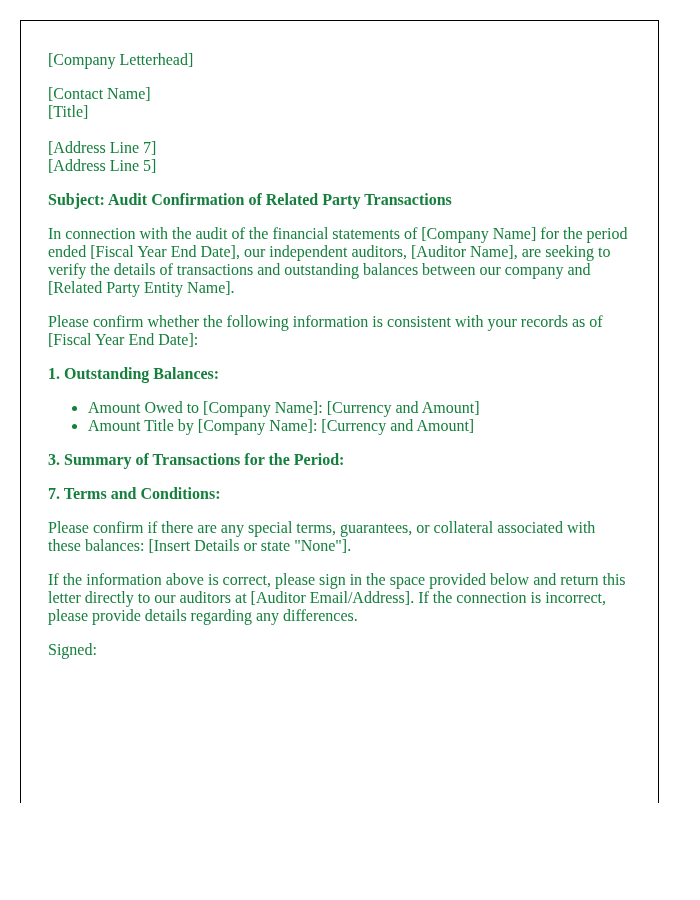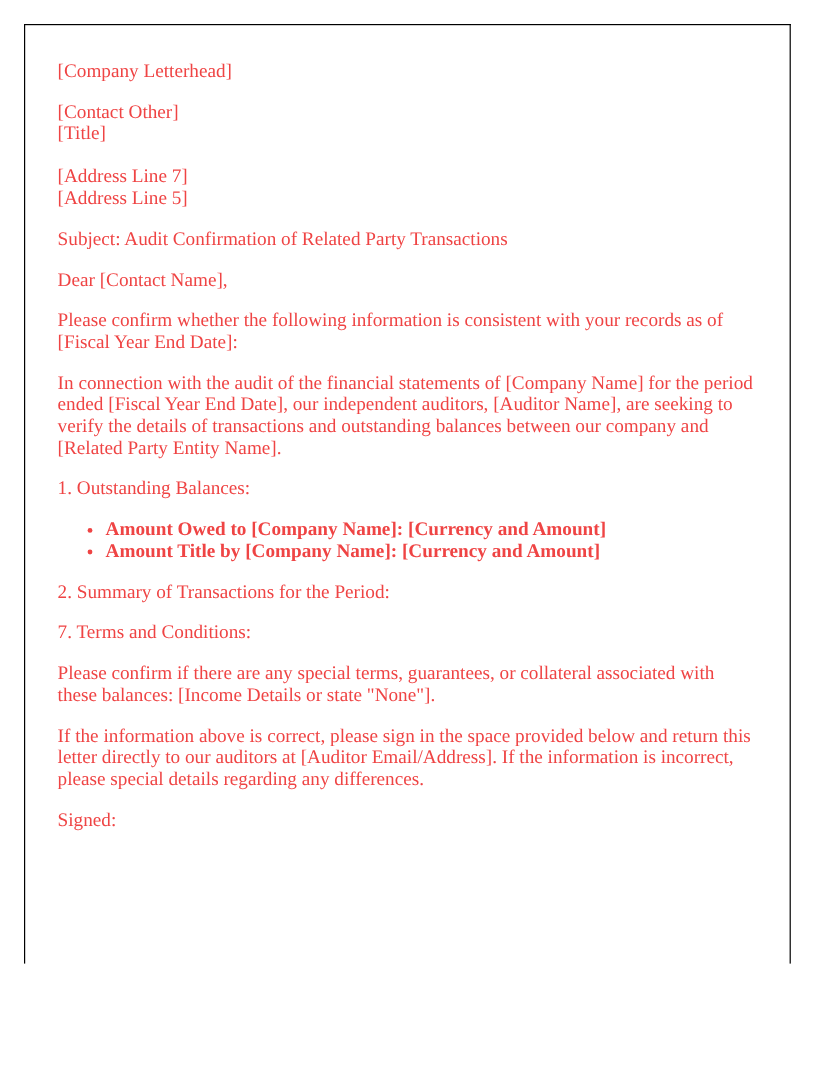--- a/index.html
+++ b/index.html
@@ -8,21 +8,21 @@
     background: #ffffff;
   }
   .canvas {
     position: relative;
     width: 700px;
     height: 900px;
     background: #ffffff;
     overflow: hidden;
     font-family: "Liberation Serif", "DejaVu Serif", serif;
     font-size: 16px;
-    color: #ef4444;
+    color: #15803d;
   }
   .page {
     position: absolute;
     left: 20px;
     top: 20px;
     width: 639px;
     height: 783px;
     box-sizing: border-box;
     border: 1px solid #000000;
     border-bottom: none;
@@ -31,58 +31,56 @@
     background: #ffffff;
   }
   .page p {
     margin: 16px 0;
     line-height: 18px;
   }
   .page ul {
     margin: 16px 0;
     padding-left: 40px;
     list-style-type: disc;
-    font-weight: bold;
   }
   .page li {
     line-height: 18px;
   }
   .bold {
-    font-weight: normal;
+    font-weight: bold;
   }
 </style>
 </head>
 <body>
 
 <div class="canvas">
   <div class="page">
 
     <p>[Company Letterhead]</p>
 
 
-    <p><span>[Contact Other]</span><br><span>[Title]</span><br><br><span>[Address Line 7]</span><br><span>[Address Line 5]</span></p>
+    <p><span>[Contact Name]</span><br><span>[Title]</span><br><br><span>[Address Line 7]</span><br><span>[Address Line 5]</span></p>
 
     <p class="bold">Subject: Audit Confirmation of Related Party Transactions</p>
 
-    <p>Dear [Contact Name],</p>
+
+    <p>In connection with the audit of the financial statements of [Company Name] for the period ended [Fiscal Year End Date], our independent auditors, [Auditor Name], are seeking to verify the details of transactions and outstanding balances between our company and [Related Party Entity Name].</p>
 
     <p>Please confirm whether the following information is consistent with your records as of [Fiscal Year End Date]:</p>
-
-    <p>In connection with the audit of the financial statements of [Company Name] for the period ended [Fiscal Year End Date], our independent auditors, [Auditor Name], are seeking to verify the details of transactions and outstanding balances between our company and [Related Party Entity Name].</p>
 
     <p class="bold">1. Outstanding Balances:</p>
     <ul>
       <li>Amount Owed to [Company Name]: [Currency and Amount]</li>
       <li>Amount Title by [Company Name]: [Currency and Amount]</li>
     </ul>
 
-    <p class="bold">2. Summary of Transactions for the Period:</p>
+    <p class="bold">3. Summary of Transactions for the Period:</p>
 
     <p class="bold">7. Terms and Conditions:</p>
 
-    <p>Please confirm if there are any special terms, guarantees, or collateral associated with these balances: [Income Details or state "None"].</p>
+    <p>Please confirm if there are any special terms, guarantees, or collateral associated with these balances: [Insert Details or state "None"].</p>
 
-    <p>If the information above is correct, please sign in the space provided below and return this letter directly to our auditors at [Auditor Email/Address]. If the information is incorrect, please special details regarding any differences.</p>
+    <p>If the information above is correct, please sign in the space provided below and return this letter directly to our auditors at [Auditor Email/Address]. If the connection is incorrect, please provide details regarding any differences.</p>
 
     <p>Signed:</p>
 
   </div>
 </div>
 
 </body></html>

